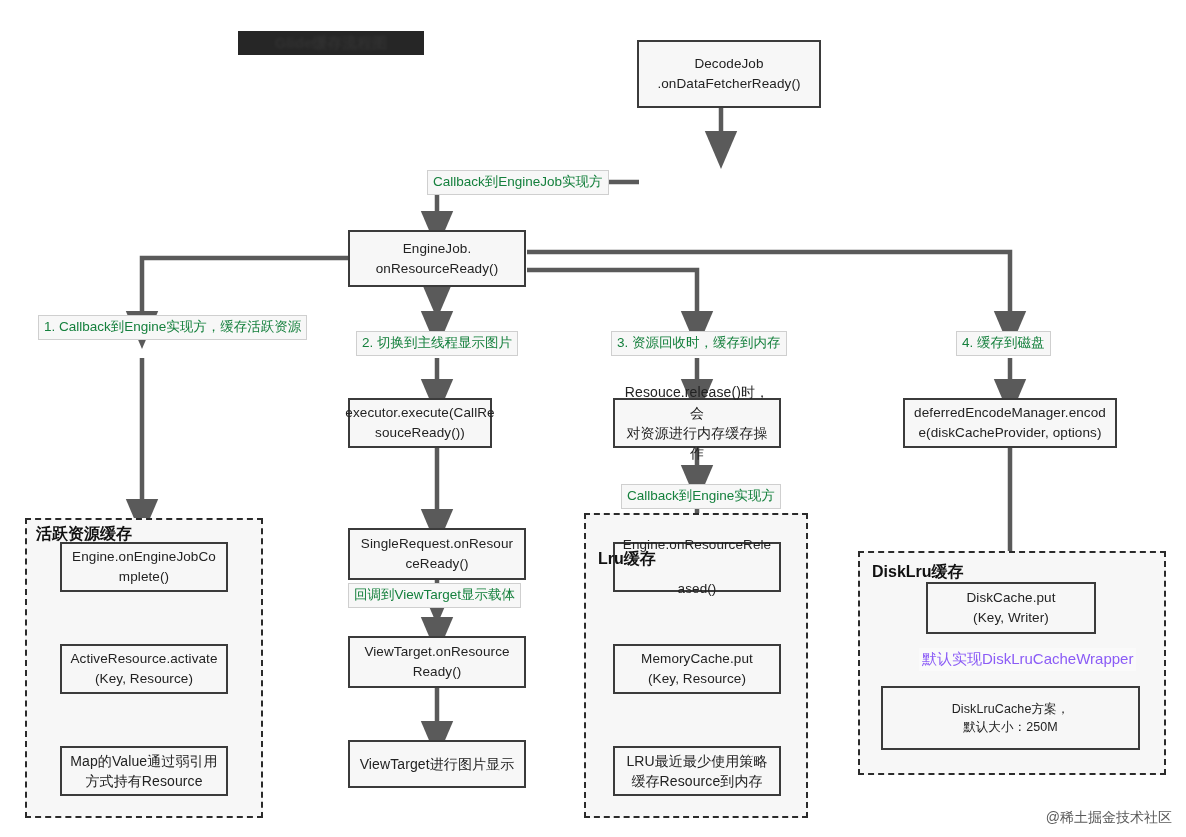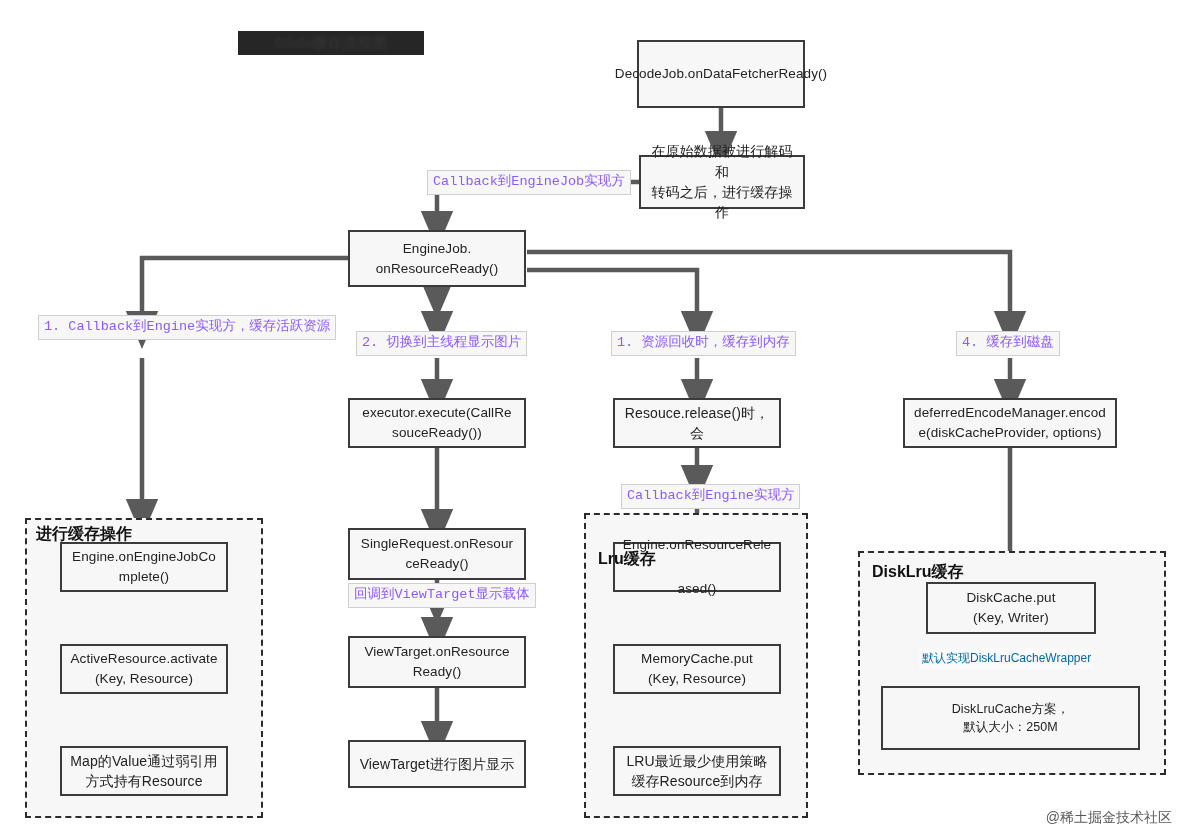--- a/index.html
+++ b/index.html
@@ -32,31 +32,30 @@
 
   .edge-label {
     position:absolute;
     background:#f7f7f7;
     border:1px solid #cfcfcf;
     font-size:13.5px;
     line-height:1;
     padding:4px 5px 5px 5px;
     white-space:nowrap;
     z-index:5;
-    color:#8b5cf6;
-    font-family:Liberation Mono, monospace;
+    color:#15803d;
   }
   .plain-label {
     position:absolute;
     background:rgba(250,250,250,0.92);
-    font-size:12px;
+    font-size:15px;
     white-space:nowrap;
     z-index:5;
     padding:2px 3px;
-    color:#0369a1;
+    color:#8b5cf6;
     text-align:right;
   }
 
   .group {
     position:absolute;
     background:#f7f7f7;
     border:2px dashed #2b2b2b;
     z-index:1;
   }
   .group-title {
@@ -146,50 +145,47 @@
       <path d="M697,592 L697,640"></path>
       <path d="M697,694 L697,742"></path>
 
       <path d="M1010,448 L1010,582"></path>
       <path d="M1010,634 L1010,648"></path>
       <path d="M1010,664 L1010,686"></path>
     </g>
   </svg>
 
   <div class="group" style="left:25px; top:518px; width:238px; height:300px;"></div>
-  <div class="group-title" style="left:36px; top:524px;">进行缓存操作</div>
+  <div class="group-title" style="left:36px; top:524px;">活跃资源缓存</div>
 
   <div class="group" style="left:584px; top:513px; width:224px; height:305px;"></div>
   <div class="group-title" style="left:598px; top:549px;">Lru缓存</div>
 
   <div class="group" style="left:858px; top:551px; width:308px; height:224px;"></div>
   <div class="group-title" style="left:872px; top:562px;">DiskLru缓存</div>
 
-  <div class="node" style="left:637px; top:40px; width:168px; height:68px; flex-direction:row;">
+  <div class="node" style="left:637px; top:40px; width:184px; height:68px; flex-direction:column;">
     <div>DecodeJob</div>
     <div>.onDataFetcherReady()</div>
   </div>
 
-  <div class="node cn" style="left:639px; top:155px; width:166px; height:54px; flex-direction:column;">
-    <div>在原始数据被进行解码和</div>
-    <div>转码之后，进行缓存操作</div>
-  </div>
 
   <div class="node" style="left:348px; top:230px; width:178px; height:57px; flex-direction:column;">
     <div>EngineJob.</div>
     <div>onResourceReady()</div>
   </div>
 
-  <div class="node" style="left:348px; top:398px; width:178px; height:50px; flex-direction:column;">
+  <div class="node" style="left:348px; top:398px; width:144px; height:50px; flex-direction:column;">
     <div>executor.execute(CallRe</div>
     <div>souceReady())</div>
   </div>
 
   <div class="node cn" style="left:613px; top:398px; width:168px; height:50px; flex-direction:column;justify-content:center;">
     <div>Resouce.release()时，会</div>
+    <div>对资源进行内存缓存操作</div>
   </div>
 
   <div class="node" style="left:903px; top:398px; width:214px; height:50px; flex-direction:column;">
     <div>deferredEncodeManager.encod</div>
     <div>e(diskCacheProvider, options)</div>
   </div>
 
   <div class="node" style="left:60px; top:542px; width:168px; height:50px; flex-direction:column;">
     <div>Engine.onEngineJobCo</div>
     <div>mplete()</div>
@@ -243,21 +239,21 @@
     <div>DiskLruCache方案，</div>
     <div>默认大小：250M</div>
   </div>
 
   <div class="edge-label" style="left:427px; top:170px;">Callback到EngineJob实现方</div>
 
   <div class="edge-label" style="left:14px; top:315px;margin-left:24px;">1. Callback到Engine实现方，缓存活跃资源</div>
 
   <div class="edge-label" style="left:356px; top:331px;">2. 切换到主线程显示图片</div>
 
-  <div class="edge-label" style="left:611px; top:331px;">1. 资源回收时，缓存到内存</div>
+  <div class="edge-label" style="left:611px; top:331px;">3. 资源回收时，缓存到内存</div>
 
   <div class="edge-label" style="left:956px; top:331px;">4. 缓存到磁盘</div>
 
   <div class="edge-label" style="left:621px; top:484px;">Callback到Engine实现方</div>
 
   <div class="edge-label" style="left:348px; top:583px;">回调到ViewTarget显示载体</div>
 
   <div class="plain-label" style="left:919px; top:648px;">默认实现DiskLruCacheWrapper</div>
 
   <div class="watermark">@稀土掘金技术社区</div>

